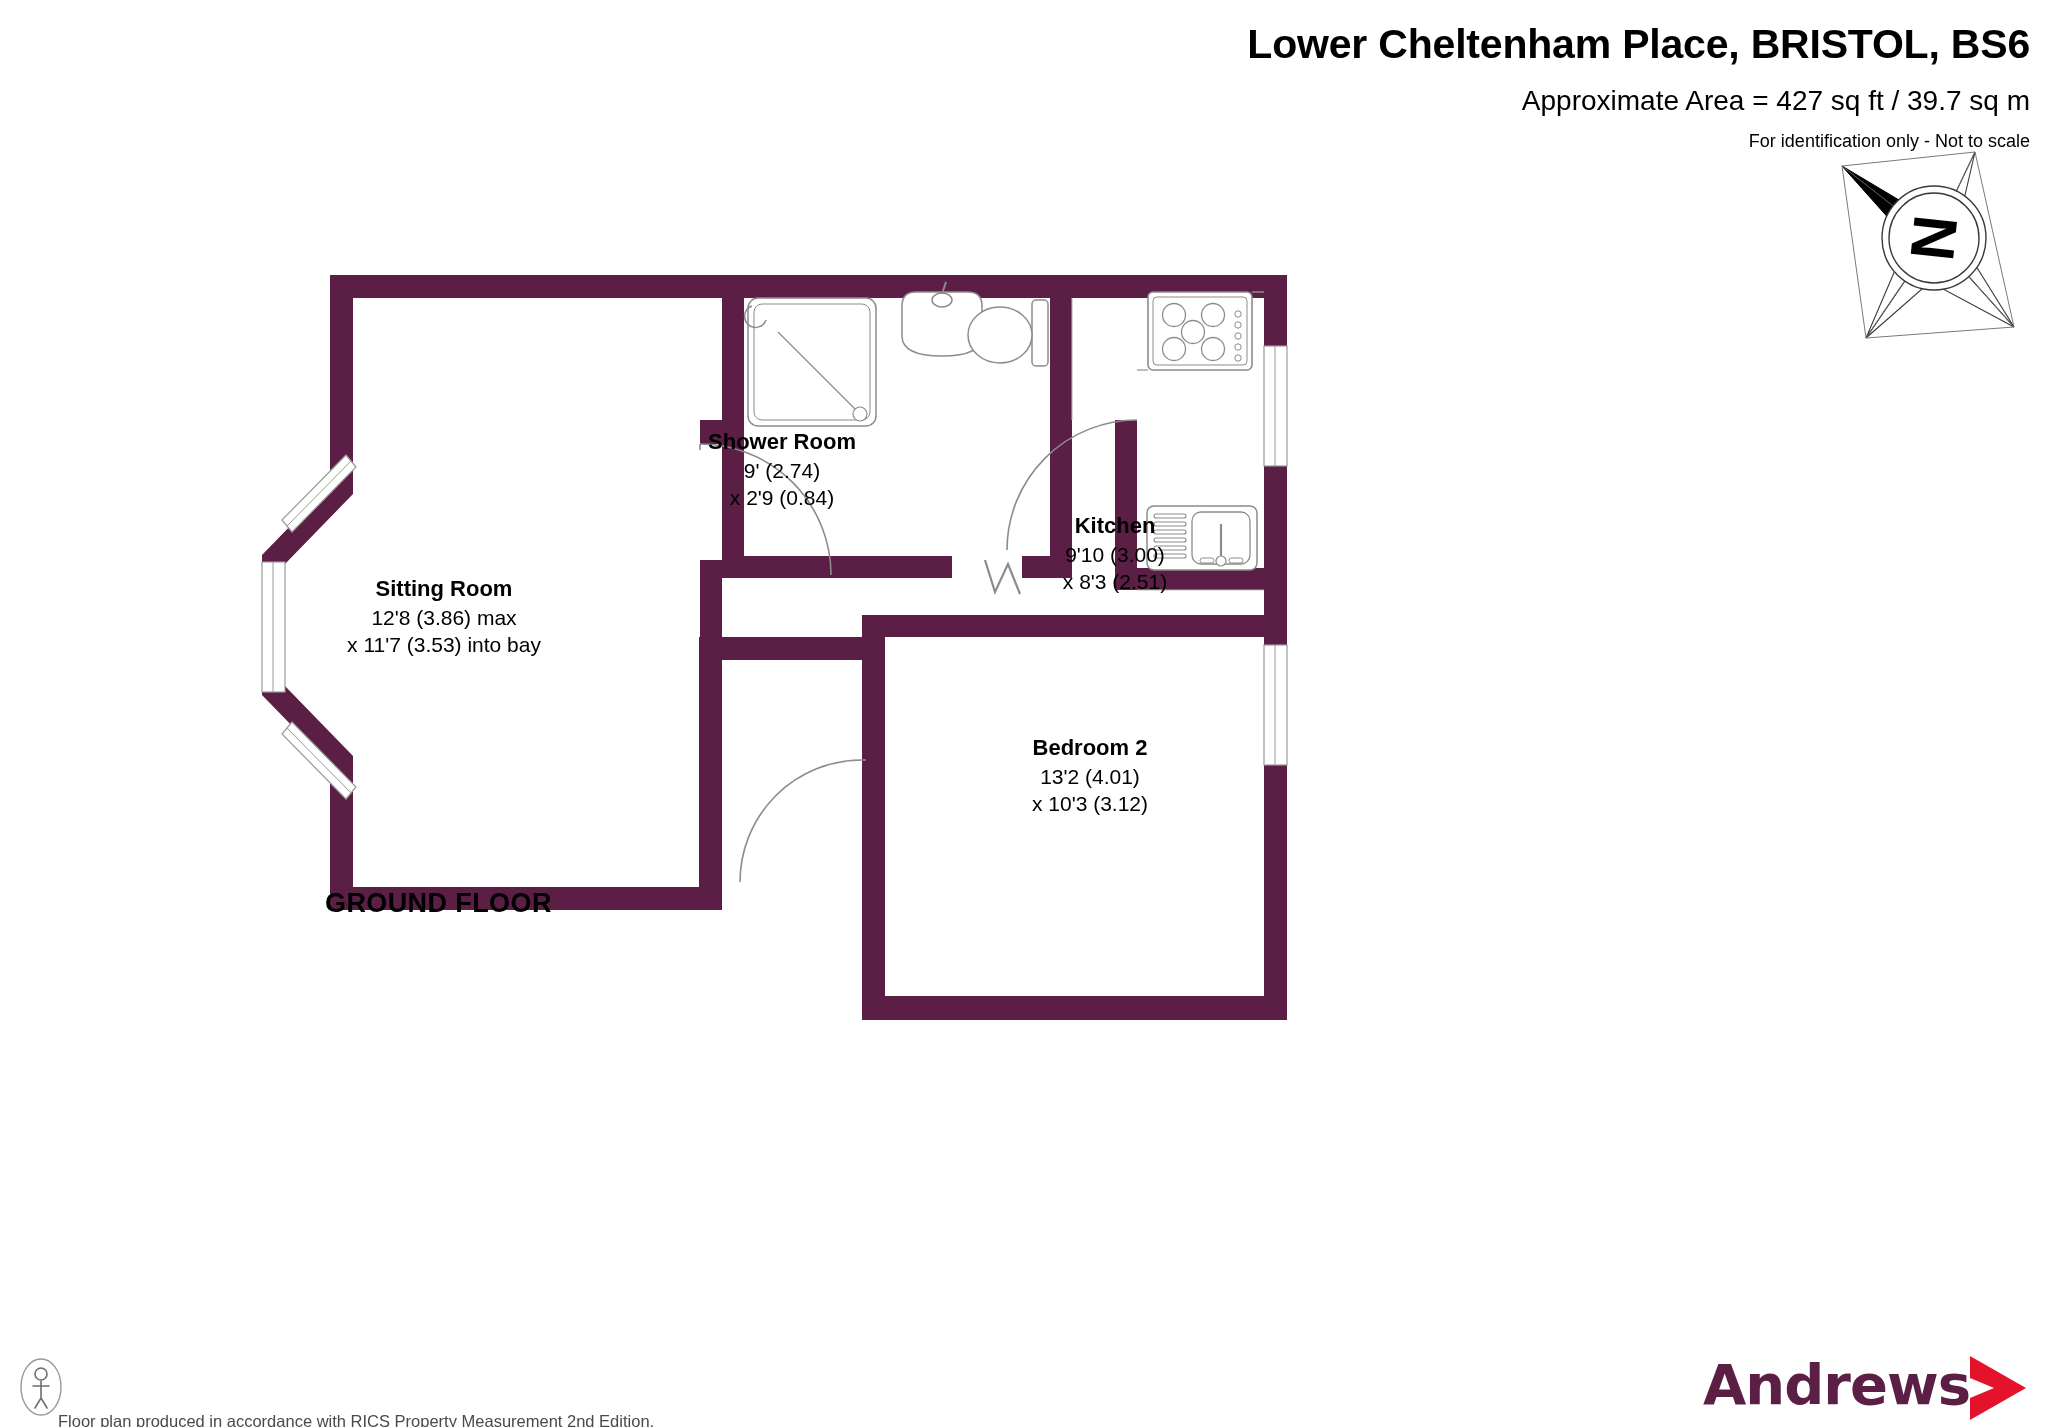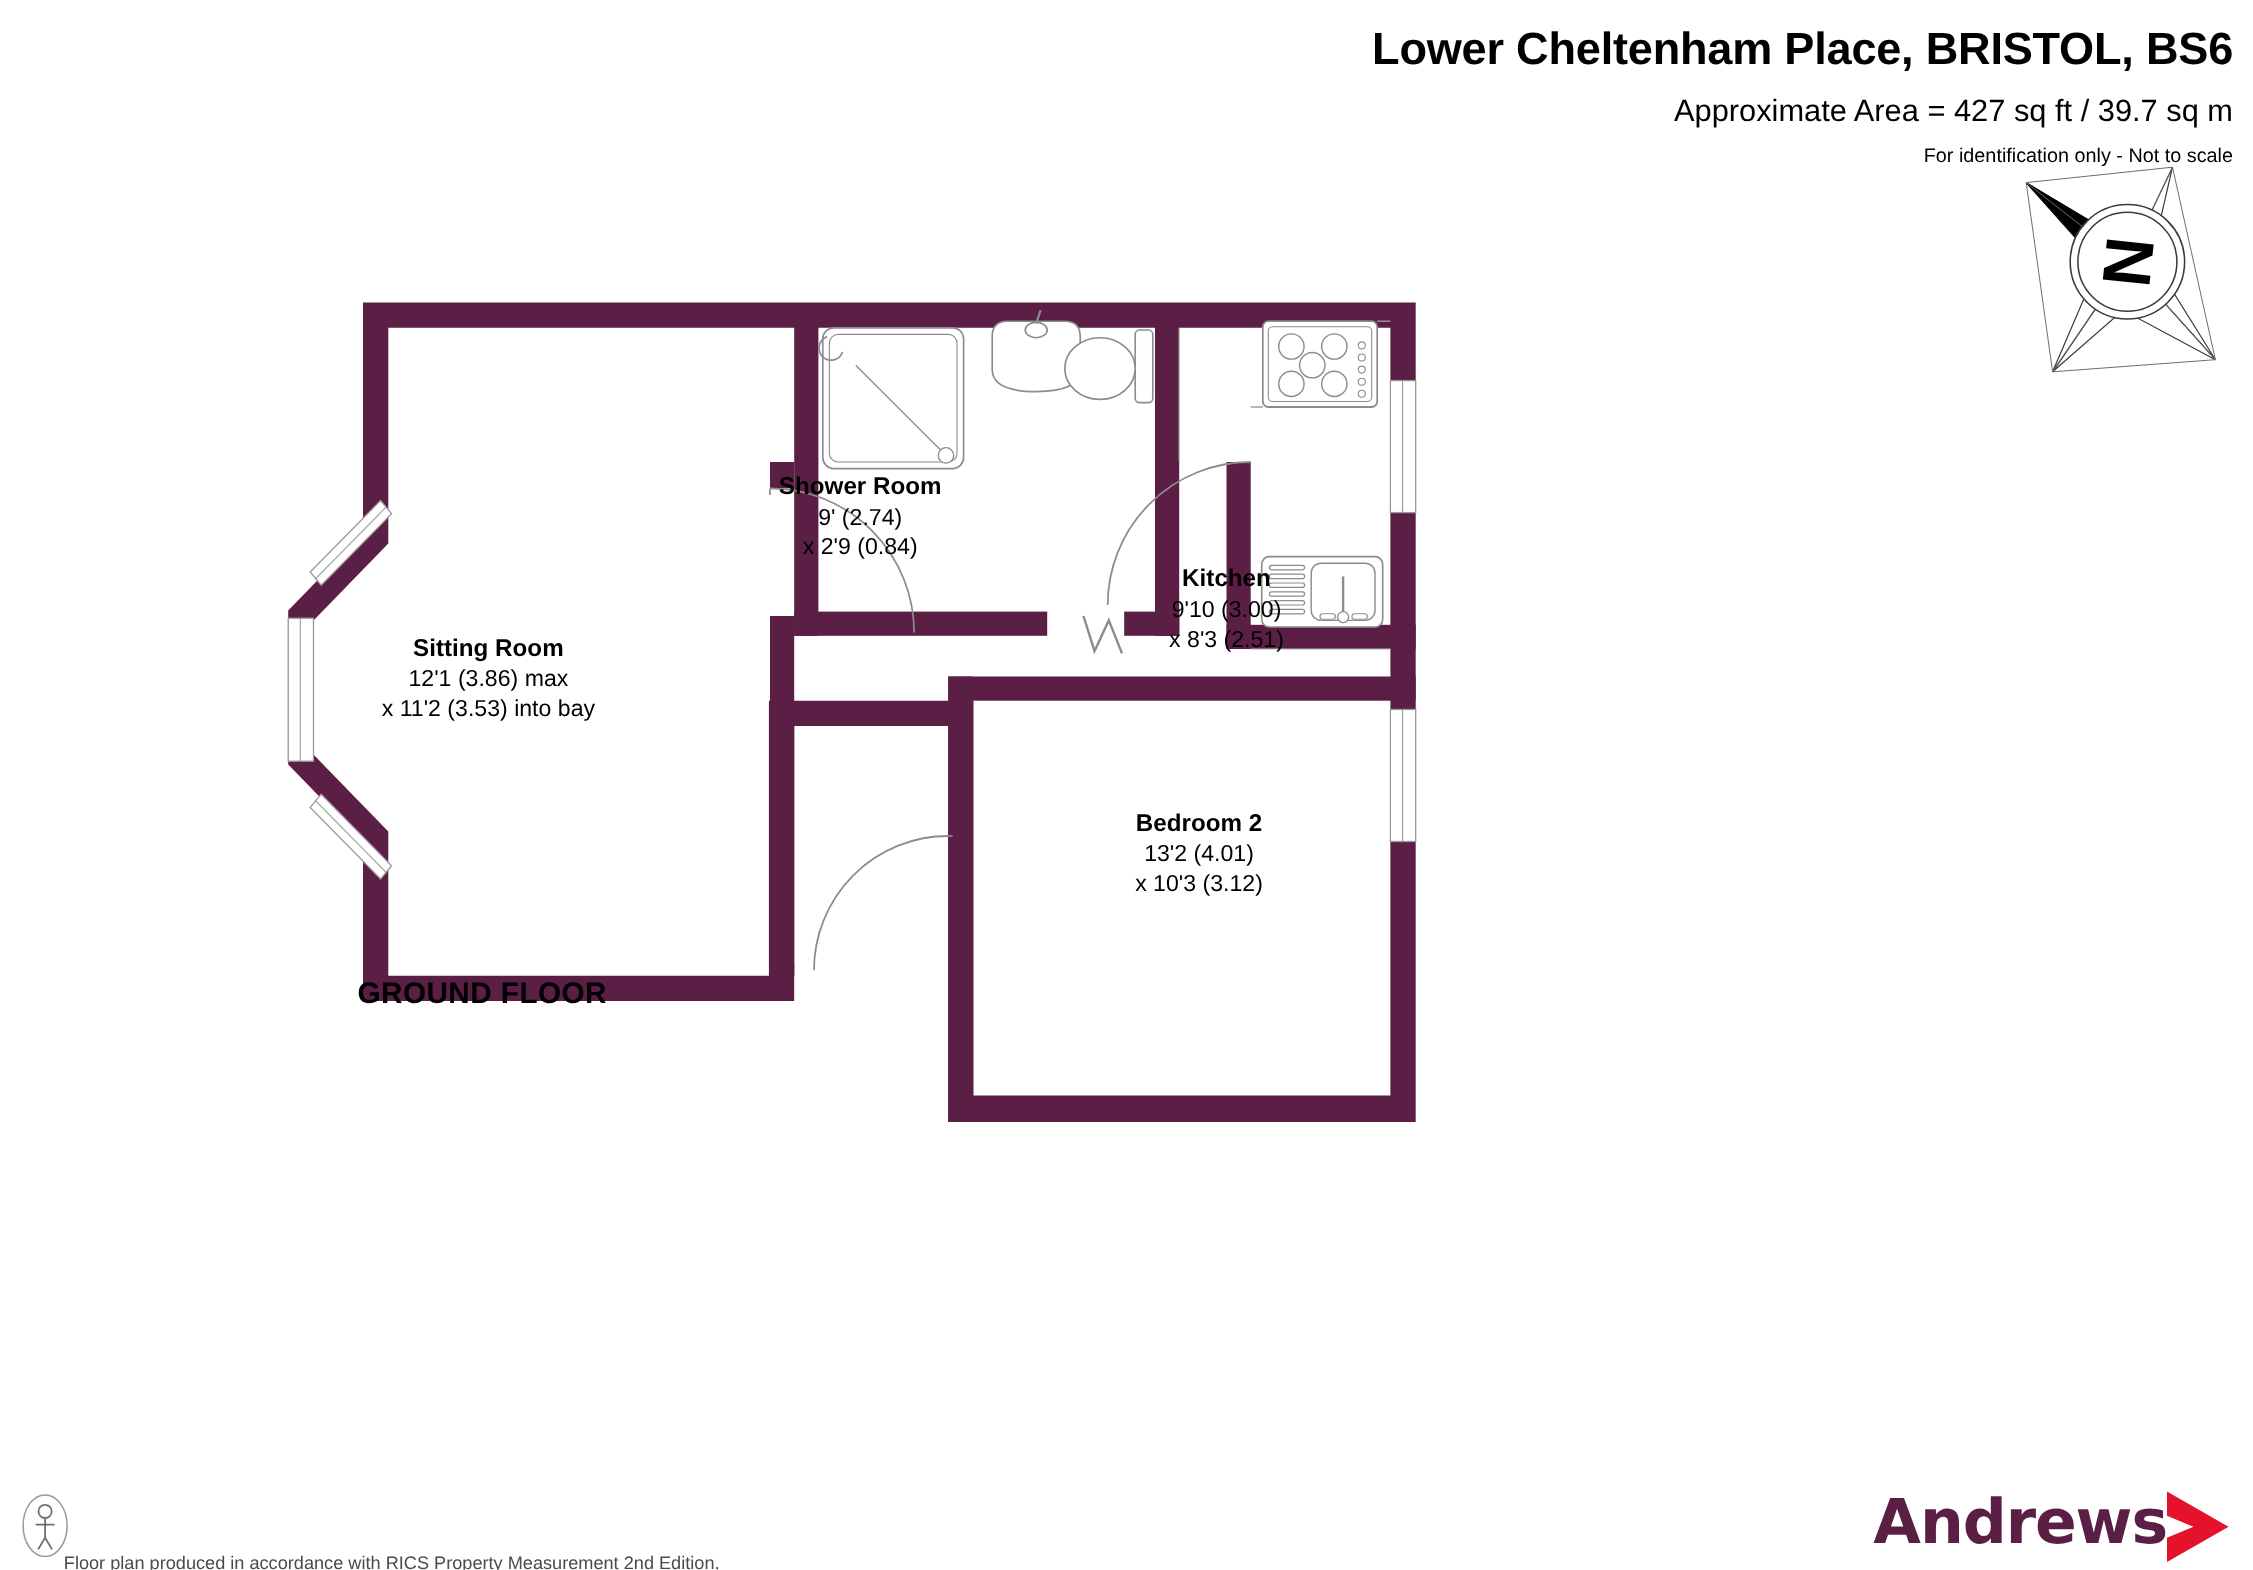--- a/index.html
+++ b/index.html
@@ -347,22 +347,22 @@
         <line x1="1137" y1="470" x2="1264" y2="470"></line>
         <line x1="1072" y1="178" x2="1072" y2="300"></line>
       </g>
     </g>
 
   </svg>
 
   
   <div class="room-label" id="label-sitting">
     <span class="rname">Sitting Room</span>
-    <span class="rdim">12'1 (3.86) max</span>
-    <span class="rdim">x 11'2 (3.53) into bay</span>
+    <span class="rdim">12'8 (3.86) max</span>
+    <span class="rdim">x 11'7 (3.53) into bay</span>
   </div>
 
   <div class="room-label" id="label-shower">
     <span class="rname">Shower Room</span>
     <span class="rdim">9' (2.74)</span>
     <span class="rdim">x 2'9 (0.84)</span>
   </div>
 
   <div class="room-label" id="label-kitchen">
     <span class="rname">Kitchen</span>

